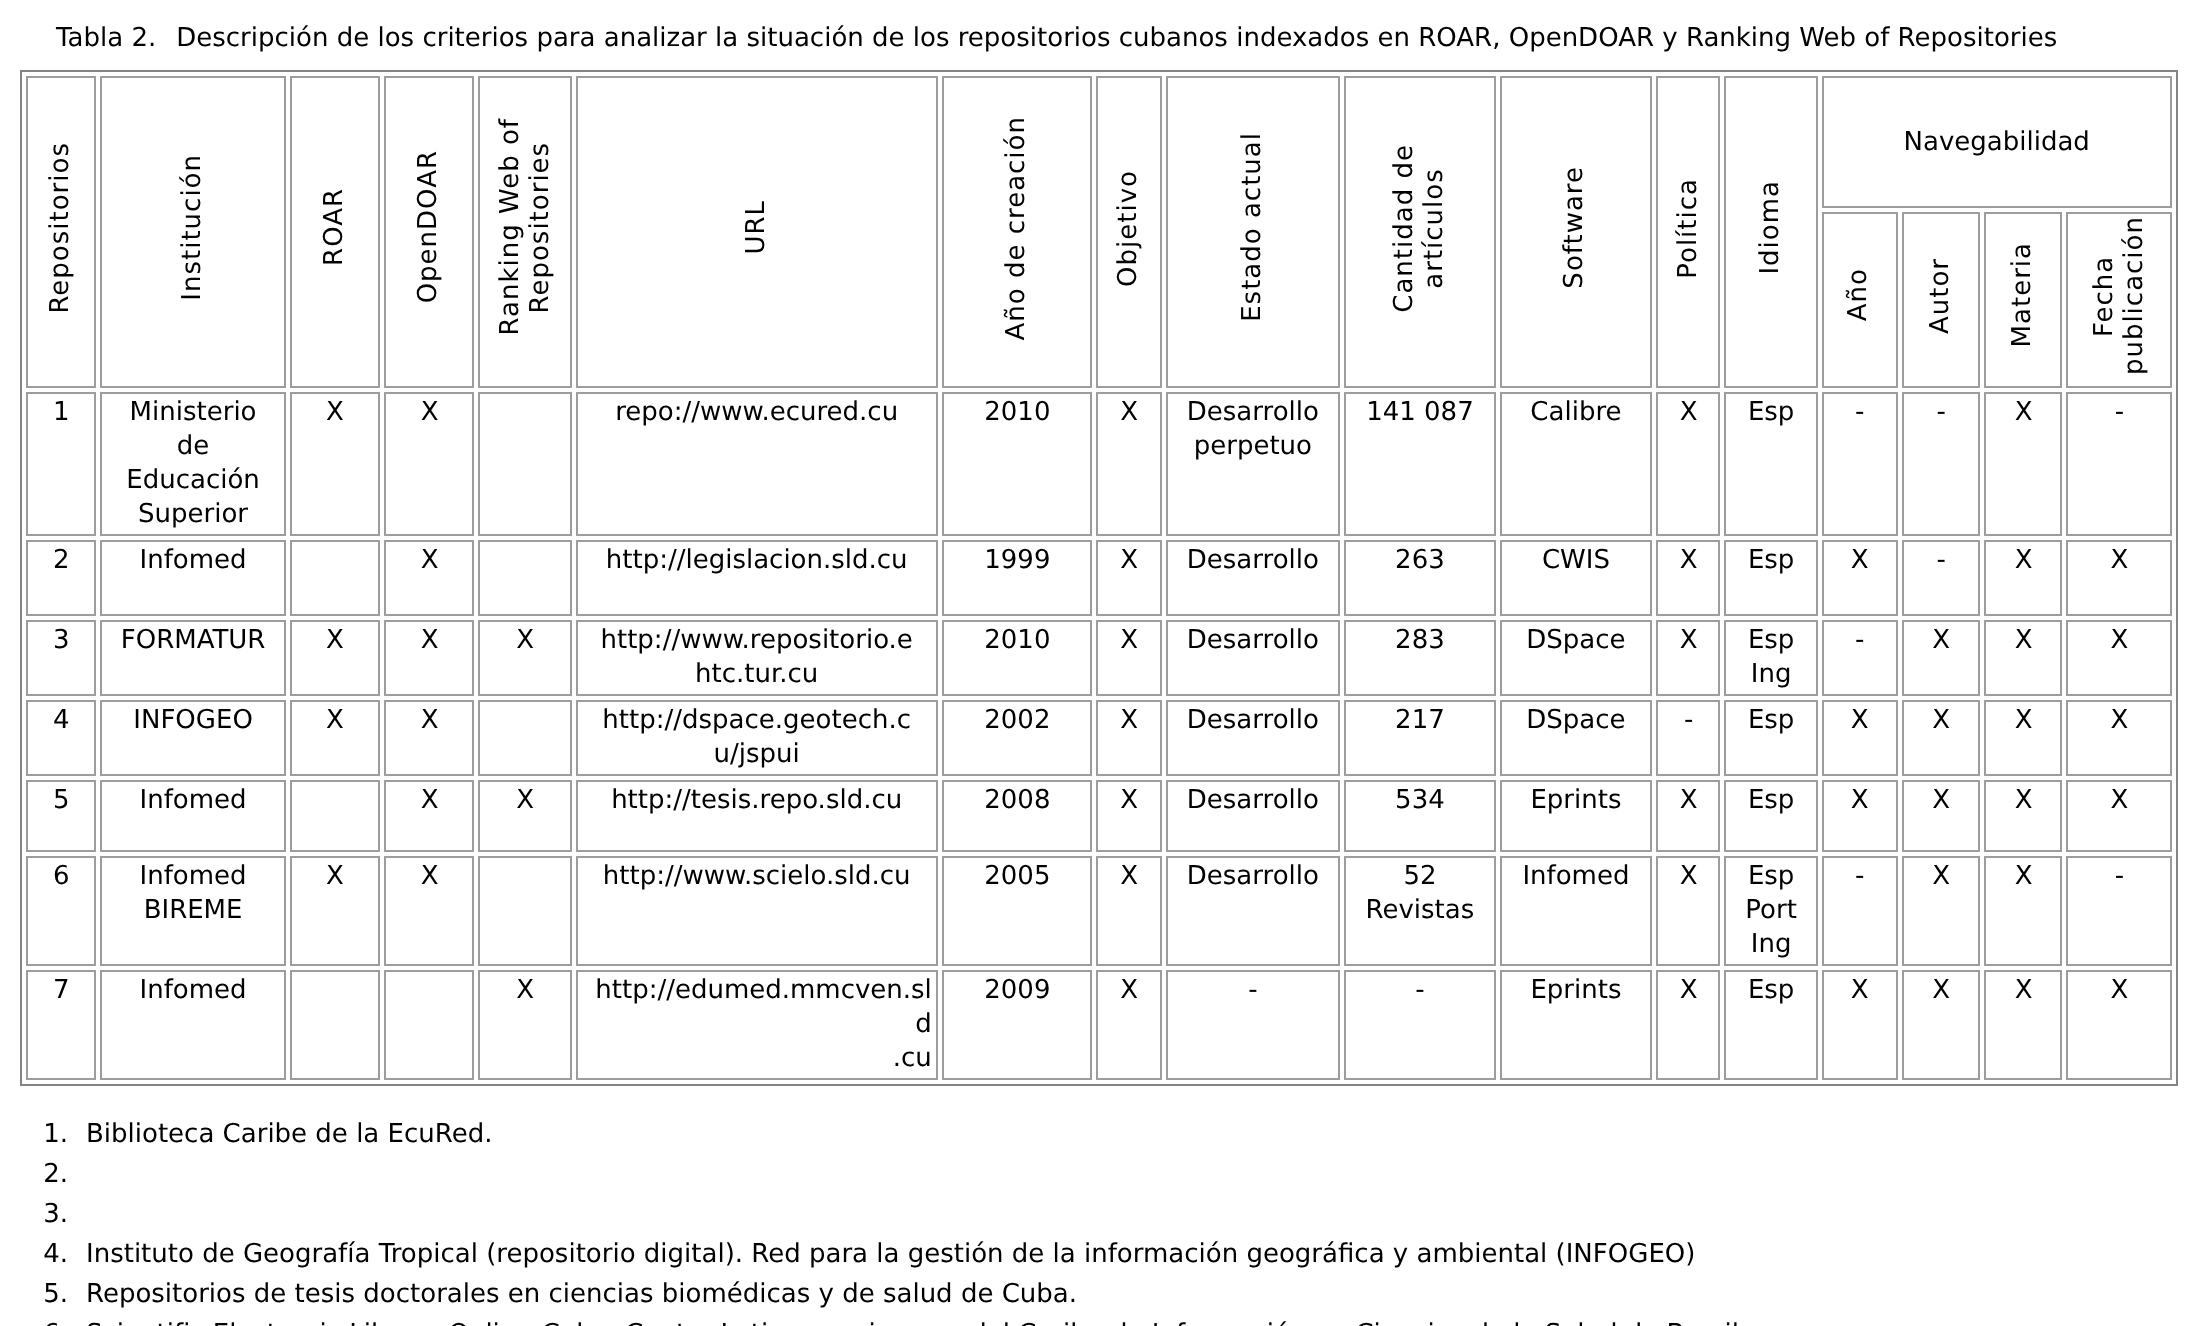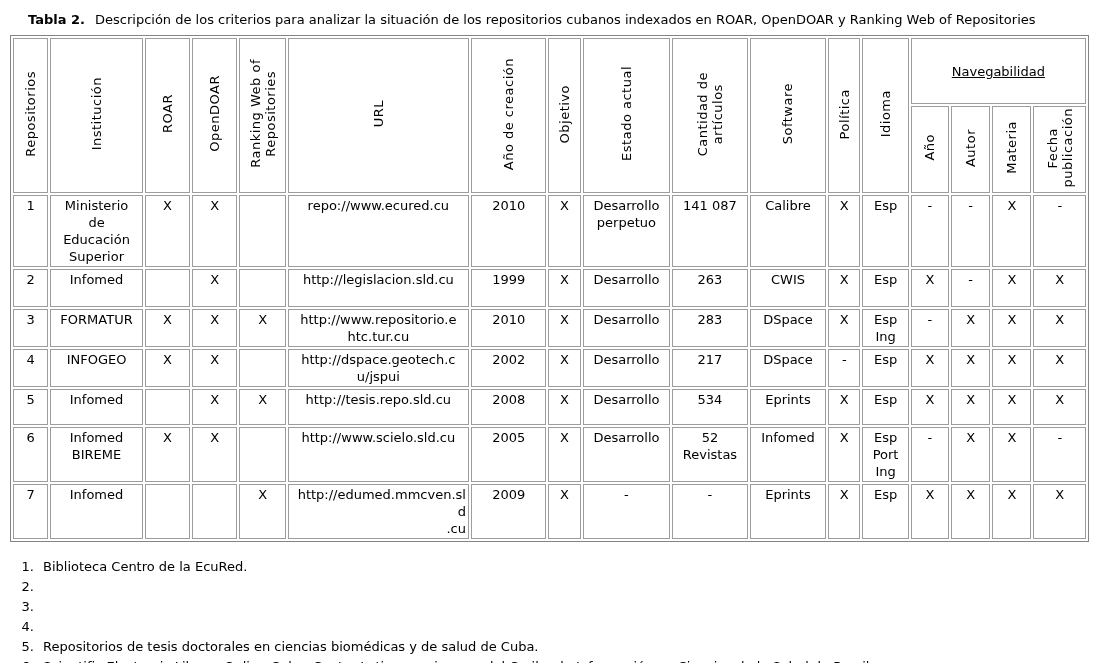--- a/index.html
+++ b/index.html
@@ -2,36 +2,36 @@
 <html><head>
 <meta charset="utf-8">
 <style>
   html,body{margin:0;padding:0;}
   body{
     width:1099px;height:663px;background:#ffffff;color:#000000;
     font-family:"DejaVu Sans","Liberation Sans",sans-serif;
     overflow:hidden;
   }
   .page-title{font-size:13px;padding:12px 10px 8px 28px;white-space:nowrap;}
-  .page-title .cap-label{font-weight:bold;margin-right:10px;}
+  .page-title .cap-label{font-weight:normal;margin-right:10px;}
 
   table.rep-table{
     border-collapse:separate;border-spacing:2px;table-layout:fixed;
     width:1079px;margin-left:10px;border:1px solid #848484;background:#ffffff;
   }
   th,td{
     border:1px solid #9d9d9d;box-sizing:border-box;background:#ffffff;
     font-size:13px;font-weight:normal;overflow:hidden;
   }
   thead th{vertical-align:middle;text-align:center;padding:1px;}
   .vt{
     display:inline-block;writing-mode:vertical-rl;transform:rotate(180deg);
     white-space:pre-line;line-height:15px;font-size:13px;letter-spacing:0.5px;
   }
-  .nav-group{font-size:13px;text-decoration:underline;}
+  .nav-group{font-size:13px;}
   tbody td{
     vertical-align:top;text-align:center;padding:1px 2px;
     line-height:17px;white-space:pre-line;overflow-wrap:anywhere;
   }
   td.left{text-align:right;padding-left:3px;}
 
   .footnotes{margin:15px 0 0 14px;font-size:13px;line-height:20px;}
   .fn{display:flex;align-items:flex-start;}
   .fn-num{width:20px;text-align:right;margin-right:9px;flex:none;}
   .fn-text{white-space:pre-line;}
@@ -235,30 +235,31 @@
         <td>X</td>
         <td>X</td>
         <td>X</td>
       </tr>
     </tbody>
 </table>
 
 <div class="footnotes" id="footnotes">
     <div class="fn">
       <span class="fn-num">1.</span>
-      <span class="fn-text">Biblioteca Centro de la EcuRed.</span>
+      <span class="fn-text">Biblioteca Caribe de la EcuRed.</span>
     </div>
     <div class="fn">
       <span class="fn-num">2.</span>
     </div>
     <div class="fn">
       <span class="fn-num">3.</span>
     </div>
     <div class="fn">
       <span class="fn-num">4.</span>
+      <span class="fn-text">Instituto de Geografía Tropical (repositorio digital). Red para la gestión de la información geográfica y ambiental (INFOGEO)</span>
     </div>
     <div class="fn">
       <span class="fn-num">5.</span>
       <span class="fn-text">Repositorios de tesis doctorales en ciencias biomédicas y de salud de Cuba.</span>
     </div>
     <div class="fn">
       <span class="fn-num">6.</span>
       <span class="fn-text">Scientific Electronic Library Online-Cuba. Centro Latinoamericano y del Caribe de Información en Ciencias de la Salud de Brasil
 (BIREME), Brasil.</span>
     </div>

